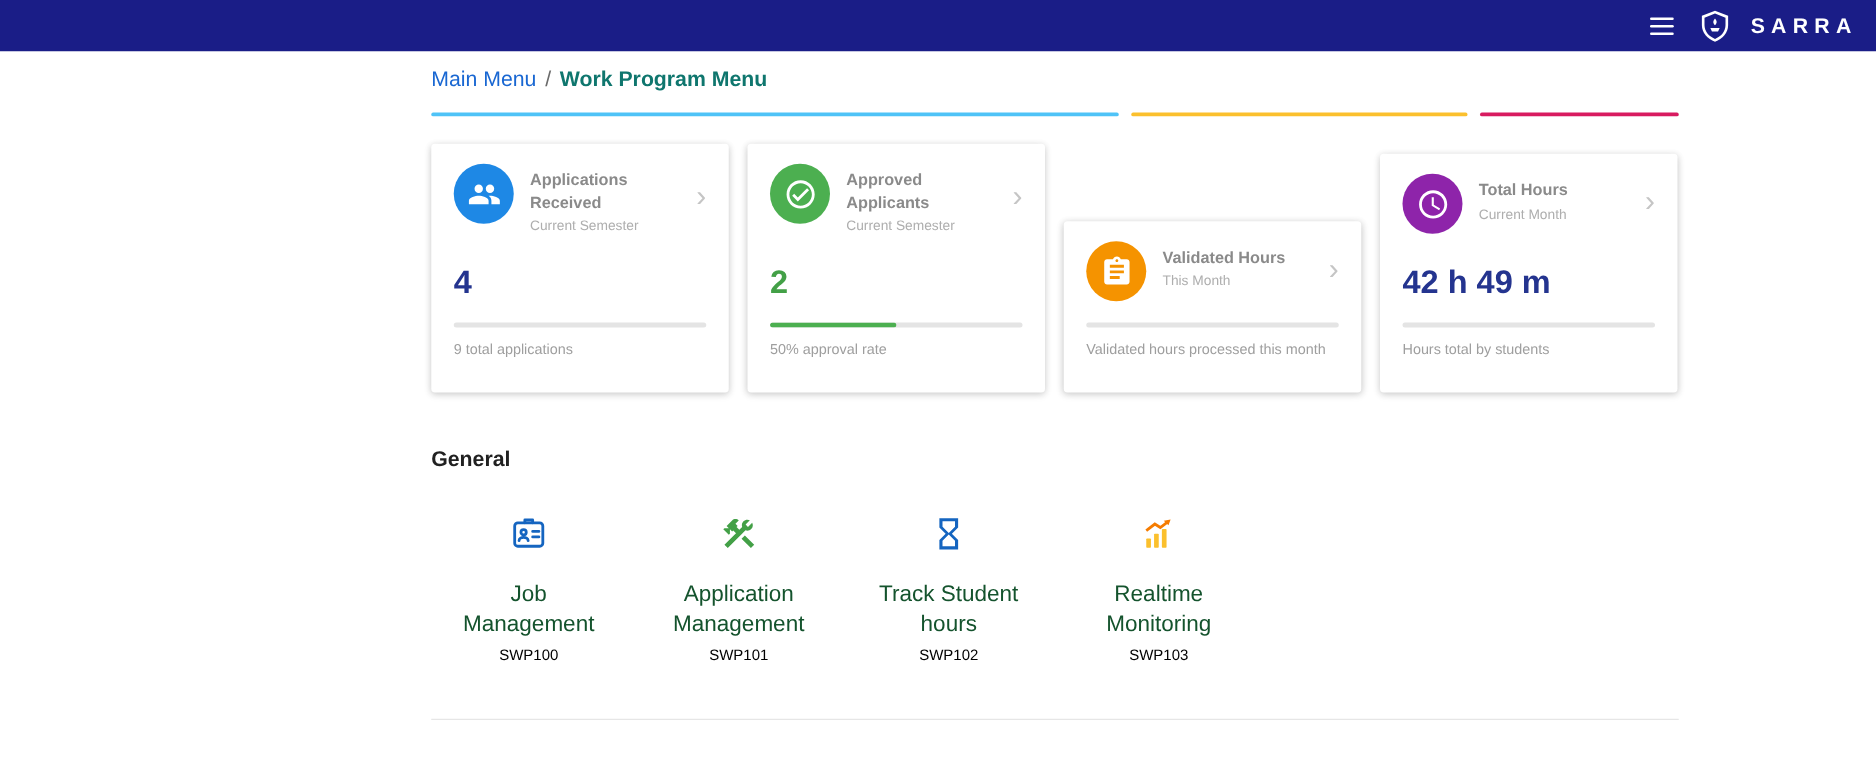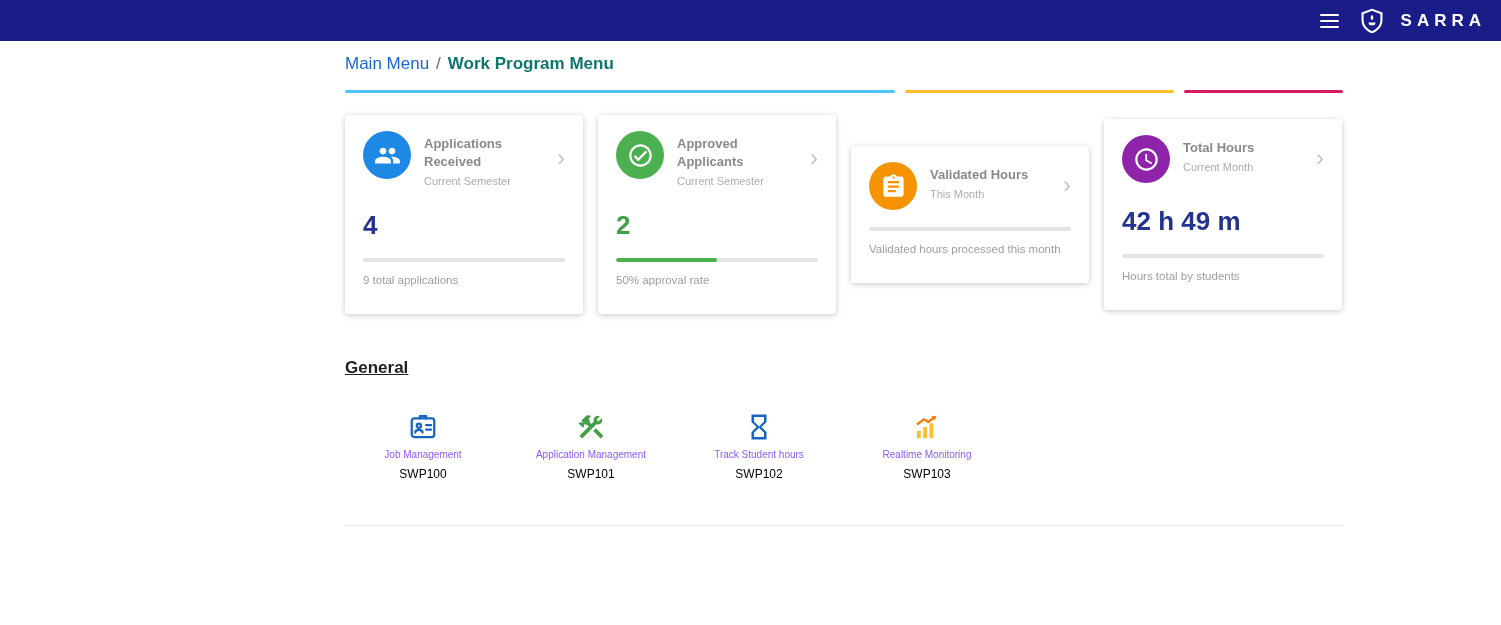--- a/index.html
+++ b/index.html
@@ -22,44 +22,44 @@
   .breadcrumb .sep { color:#6b6b6b; }
   .crumb.current { color:#0f766e; font-weight:700; cursor:default; }
 
   .accent-line { margin-top:16px; display:flex; gap:10px; height:3px; }
   .accent-line .seg { height:3px; border-radius:2px; }
   .seg-1 { flex:552 0 0; }
   .seg-2 { flex:270 0 0; }
   .seg-3 { flex:160 0 0; }
 
   
-  .cards { margin-top:22px; display:flex; gap:15px; align-items:center; }
+  .cards { margin-top:22px; display:flex; gap:15px; align-items:flex-end; }
   .card { width:238px; background:#fff; border-radius:3px; padding:16px 18px 24px;
           box-shadow:0 1px 5px rgba(0,0,0,.16), 0 2px 8px rgba(0,0,0,.07); cursor:pointer; }
   .card-top { display:flex; gap:13px; }
   .icon-circle { width:48px; height:48px; min-width:48px; border-radius:50%;
                  display:flex; align-items:center; justify-content:center; }
   .icon-circle svg { width:27px; height:27px; fill:#ffffff; }
   .card-titles { flex:1; padding-top:4px; }
   .card-title { font-size:13px; font-weight:600; color:#8a8a8a; line-height:1.4; }
   .card-subtitle { font-size:11px; color:#aeaeae; margin-top:4px; }
   .chevron { align-self:center; color:#c5c5c5; font-size:24px; line-height:1; padding:0 0 2px 2px; }
   .card-value { margin-top:24px; font-size:26px; font-weight:700; line-height:1.15; }
   .progress { margin-top:17px; height:4px; background:#e4e4e4; border-radius:2px; overflow:hidden; }
   .progress-fill { height:100%; border-radius:2px; }
   .card-caption { margin-top:10px; font-size:11.5px; color:#9e9e9e; line-height:1.55; }
 
   
   .general { margin-top:44px; }
-  .general-title { font-size:17px; font-weight:700; color:#212121;text-decoration:underline; }
+  .general-title { font-size:17px; font-weight:700; color:#212121; }
   .gen-items { margin-top:32px; display:flex; gap:36px; padding-left:12px; }
   .gen-item { width:132px; text-align:center; cursor:pointer; }
   .gen-icon { height:32px; display:flex; align-items:flex-end; justify-content:center; }
   .gen-icon svg { width:30px; height:30px; }
-  .gen-label { margin-top:6px; font-size:10px; color:#8b5cf6; line-height:1.35; }
+  .gen-label { margin-top:21px; font-size:18px; color:#14532d; line-height:1.35; }
   .gen-code { margin-top:5px; font-size:12px; color:#000000; }
 
   .bottom-divider { margin-top:44px; border-top:1px solid #e6e6e6; }
 </style>
 </head>
 <body>
 
 <header class="topbar" style="background: rgb(26, 29, 135); justify-content: flex-end;">
   <button class="hamburger" aria-label="menu">
     <span class="bar"></span>

